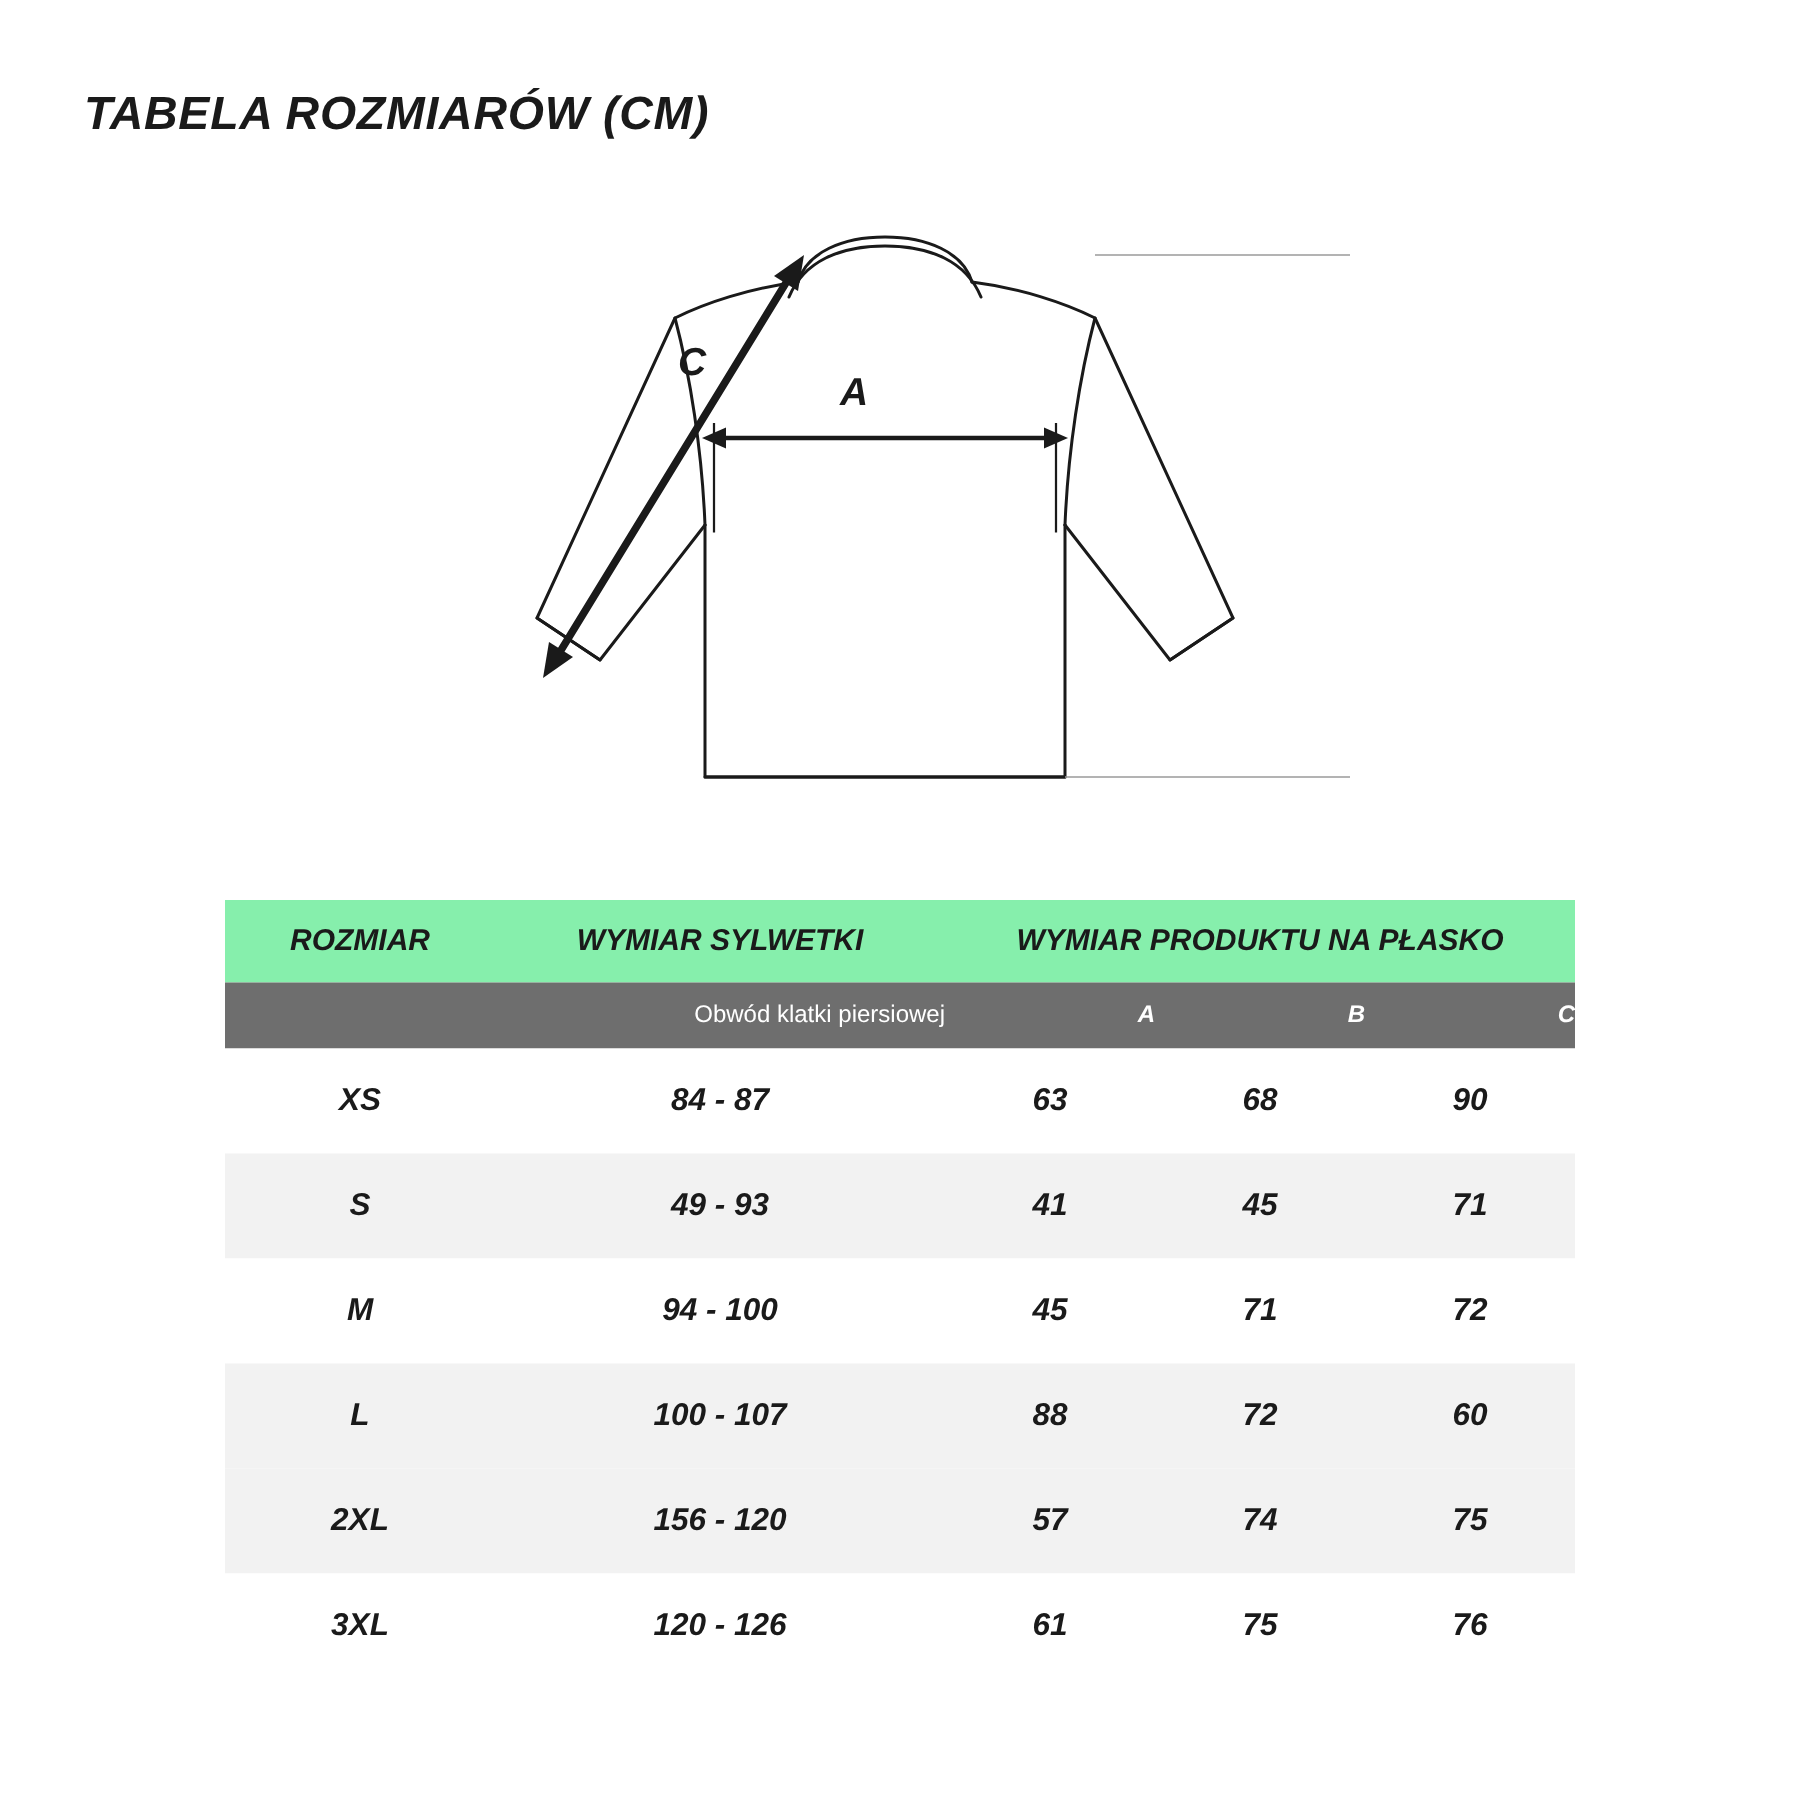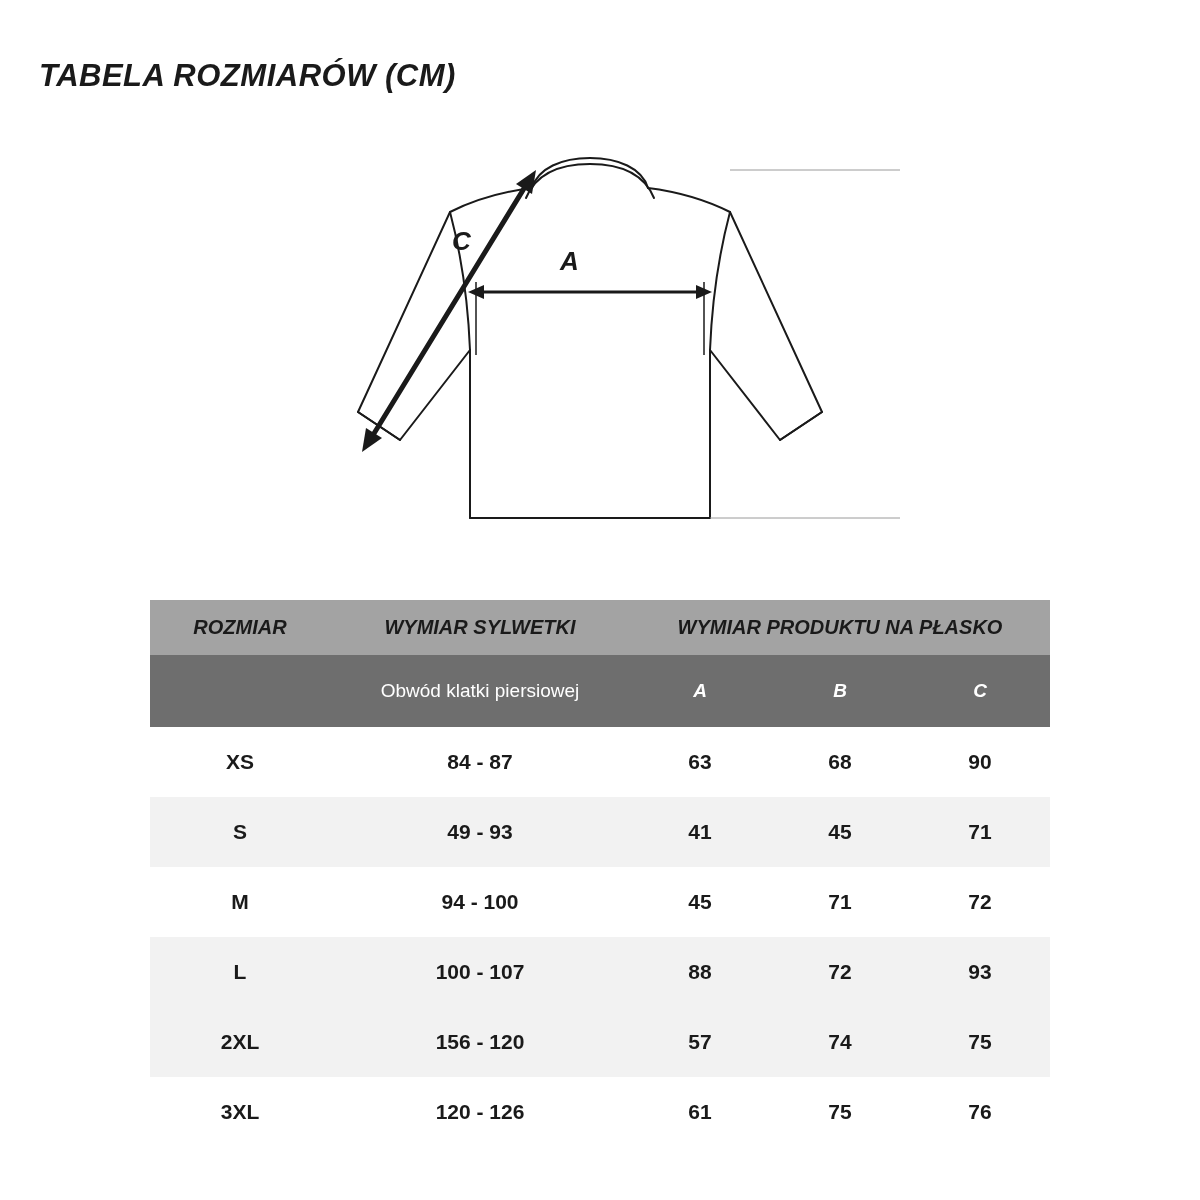--- a/index.html
+++ b/index.html
@@ -10,21 +10,21 @@
   body {
     width: 1200px;
     height: 1200px;
     font-family: "Liberation Sans", sans-serif;
     color: #1a1a1a;
     position: relative;
     overflow: hidden;
   }
   .page-title {
     position: absolute;
-    left: 39px;
+    left: 56px;
     top: 58px;
     font-size: 31px;
     font-weight: bold;
     font-style: italic;
     letter-spacing: 0.5px;
     color: #1a1a1a;
   }
   .diagram {
     position: absolute;
     left: 300px;
@@ -50,46 +50,47 @@
     margin: 0;
   }
   .grp-row td {
     height: 55px;
     font-size: 20px;
     font-weight: bold;
     font-style: italic;
     text-align: center;
     vertical-align: middle;
     color: #1a1a1a;
-    background: #a3a3a3;
+    background: #86efac;
   }
   .hdr-row td {
-    height: 72px;
+    height: 44px;
     background: #6e6e6e;
     color: #ffffff;
-    text-align: center;
+    text-align: right;
     vertical-align: middle;
-    font-size: 19px;
+    font-size: 16px;
   }
   .hdr-row td.first {
     background: #6e6e6e;
   }
   .hdr-row td.plain {
     font-weight: normal;
     font-style: normal;
   }
   .hdr-row td.ital {
     font-style: italic;
     font-weight: bold;
   }
   .data-row td {
     height: 70px;
     text-align: center;
     vertical-align: middle;
     font-size: 21px;
+    font-style: italic;
     font-weight: bold;
     color: #1a1a1a;
   }
   .data-row.odd td { background: #ffffff; }
   .data-row.even td { background: #f2f2f2; }
 </style>
 </head>
 <body>
 
 <div class="page-title">TABELA ROZMIARÓW (CM)</div>
@@ -189,21 +190,21 @@
         <td>94 - 100</td>
         <td>45</td>
         <td>71</td>
         <td>72</td>
       </tr>
       <tr class="data-row even">
         <td>L</td>
         <td>100 - 107</td>
         <td>88</td>
         <td>72</td>
-        <td>93</td>
+        <td>60</td>
       </tr>
       <tr class="data-row even">
         <td>2XL</td>
         <td>156 - 120</td>
         <td>57</td>
         <td>74</td>
         <td>75</td>
       </tr>
       <tr class="data-row odd">
         <td>3XL</td>

